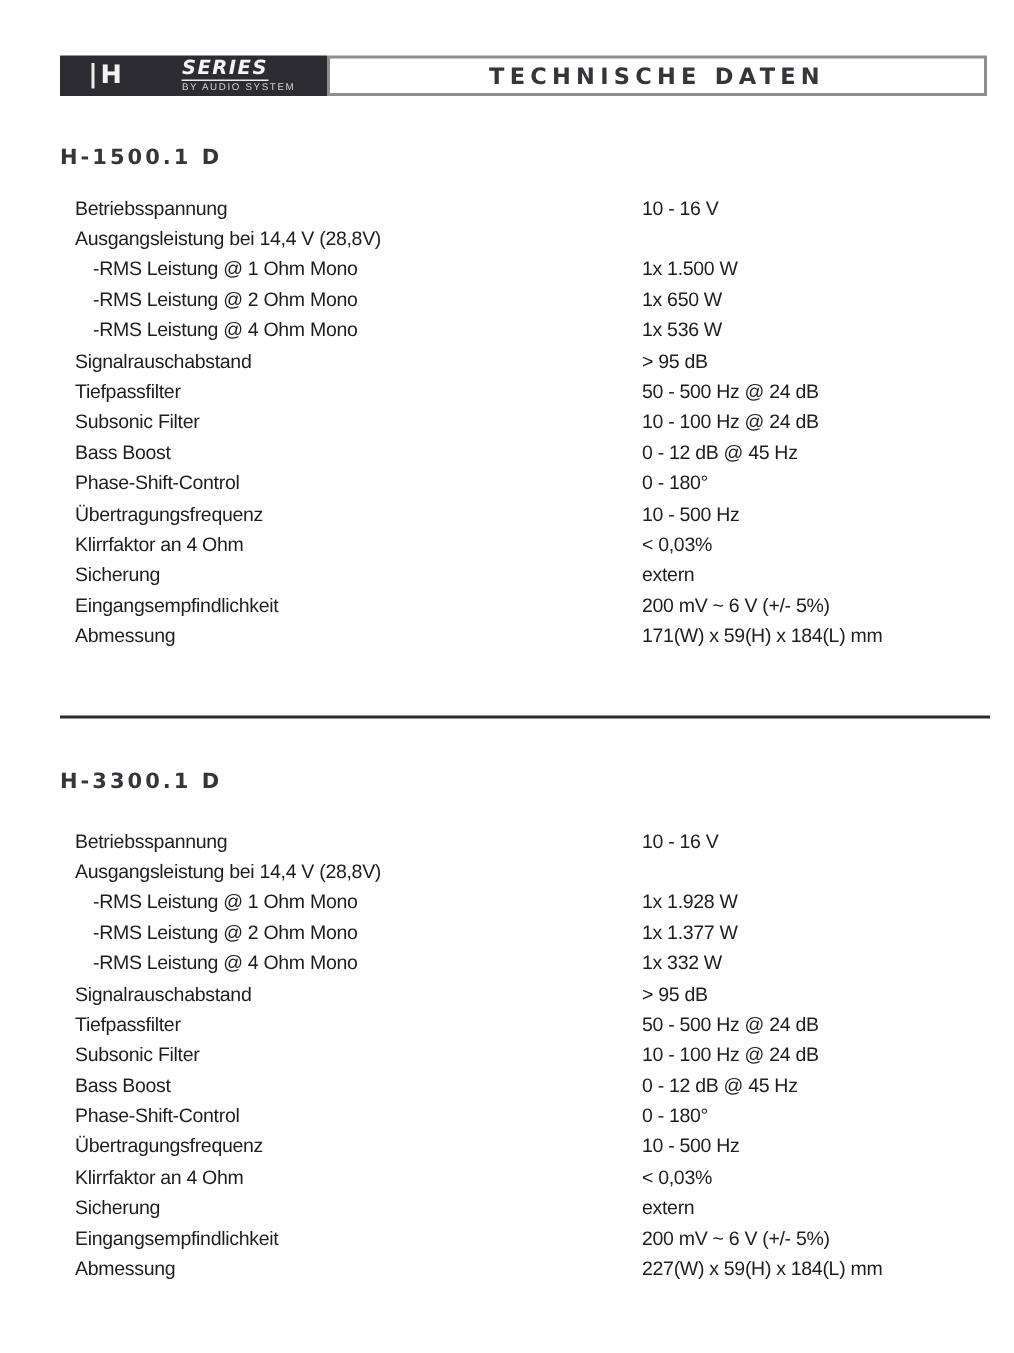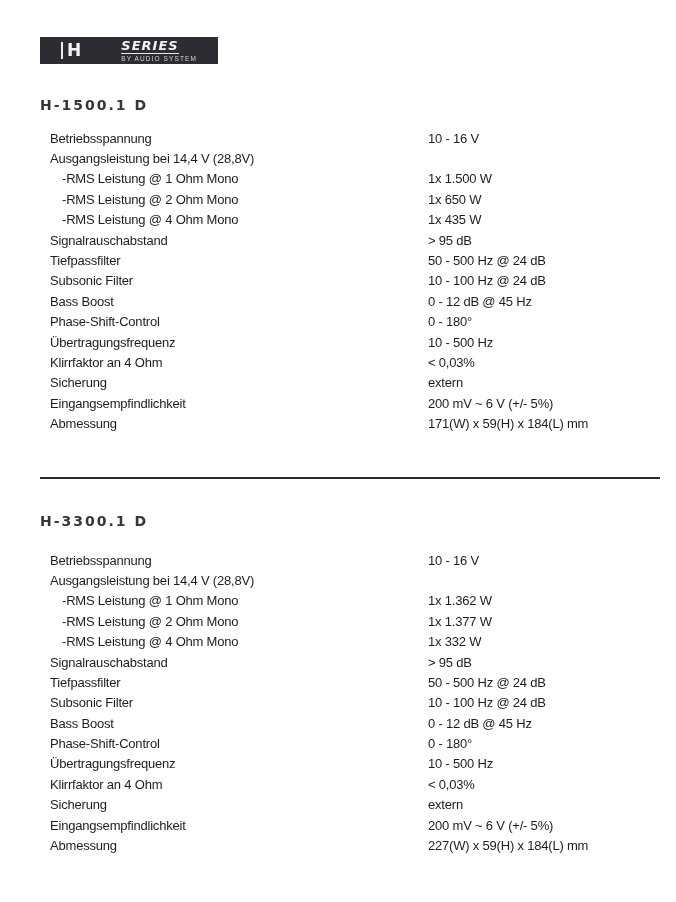--- a/index.html
+++ b/index.html
@@ -116,20 +116,23 @@
 <div class="page">
 
   <div class="topbar">
     <div class="logo-box">
       <span class="logo-h">H</span>
       <span class="logo-text">
         <span class="series">SERIES</span>
         <span class="byline">BY AUDIO SYSTEM</span>
       </span>
     </div>
+    <div class="title-box">
+      <span class="title-text">TECHNISCHE DATEN</span>
+    </div>
   </div>
 
   <div id="sections">
   <section class="spec-section">
     <h2 class="model-name">H-1500.1 D</h2>
     <div class="spec-table">
   <div class="spec-row">
     <span class="spec-label">Betriebsspannung</span>
     <span class="spec-value">10 - 16 V</span>
   </div>
@@ -144,21 +147,21 @@
     <span class="spec-value">1x 1.500 W</span>
   </div>
 
   <div class="spec-row indent">
     <span class="spec-label">-RMS Leistung @ 2 Ohm Mono</span>
     <span class="spec-value">1x 650 W</span>
   </div>
 
   <div class="spec-row indent">
     <span class="spec-label">-RMS Leistung @ 4 Ohm Mono</span>
-    <span class="spec-value">1x 435 W</span>
+    <span class="spec-value">1x 536 W</span>
   </div>
 
   <div class="spec-row">
     <span class="spec-label">Signalrauschabstand</span>
     <span class="spec-value">&gt; 95 dB</span>
   </div>
 
   <div class="spec-row">
     <span class="spec-label">Tiefpassfilter</span>
     <span class="spec-value">50 - 500 Hz @ 24 dB</span>
@@ -214,21 +217,21 @@
     <span class="spec-value">10 - 16 V</span>
   </div>
 
   <div class="spec-row">
     <span class="spec-label">Ausgangsleistung bei 14,4 V (28,8V)</span>
     <span class="spec-value"></span>
   </div>
 
   <div class="spec-row indent">
     <span class="spec-label">-RMS Leistung @ 1 Ohm Mono</span>
-    <span class="spec-value">1x 1.362 W</span>
+    <span class="spec-value">1x 1.928 W</span>
   </div>
 
   <div class="spec-row indent">
     <span class="spec-label">-RMS Leistung @ 2 Ohm Mono</span>
     <span class="spec-value">1x 1.377 W</span>
   </div>
 
   <div class="spec-row indent">
     <span class="spec-label">-RMS Leistung @ 4 Ohm Mono</span>
     <span class="spec-value">1x 332 W</span>

